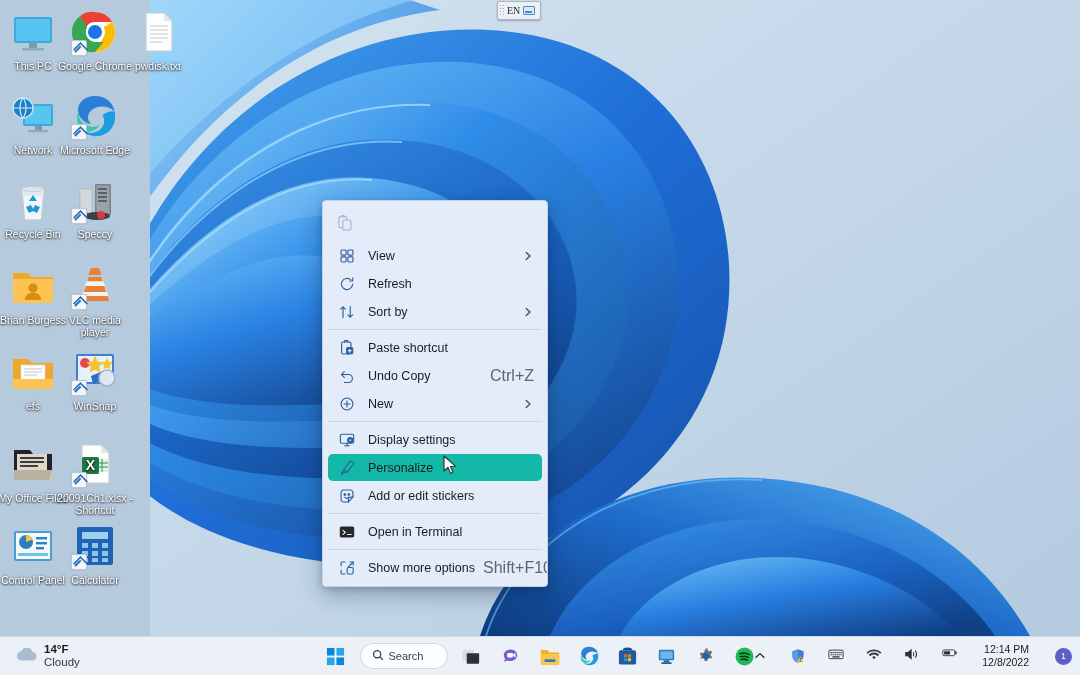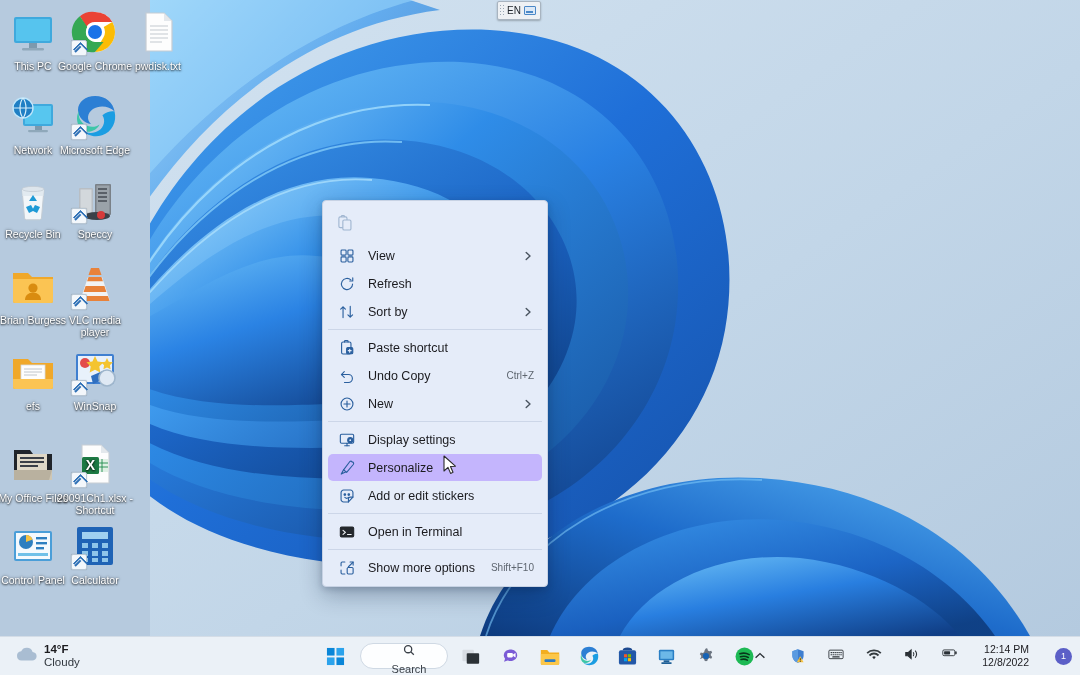--- a/index.html
+++ b/index.html
@@ -75,21 +75,21 @@
     border-radius: 2px;
     display: flex; align-items: center;
     box-shadow: 0 1px 2px rgba(0,0,0,.25);
   }
   #langbar .grip {
     width: 5px; height: 13px; margin-left: 1px;
     background-image: radial-gradient(#9aa7b4 40%, transparent 41%);
     background-size: 3px 3px;
   }
   #langbar .lang-text {
-    font-size: 10px; color: #20262c; padding: 0 3px;
+    font-size: 10px; color: #20262c; padding: 0 3px; font-family: Liberation Serif, serif;
   }
   #langbar .kbd-ico {
     width: 12px; height: 9px;
     border: 1px solid #4b88c7;
     border-radius: 1px;
     position: relative;
     background: #dce9f7;
   }
   #langbar .kbd-ico::after {
     content: ""; position: absolute; left: 1px; bottom: 1px;
@@ -111,31 +111,31 @@
     overflow: hidden;
   }
   .ctx-row {
     height: 27px;
     display: flex; align-items: center;
     padding: 0 8px 0 10px;
     border-radius: 5px;
     margin: 1px 2px;
     position: relative;
   }
-  .ctx-row.hl { background: #c4b5fd; align-items: center; }
+  .ctx-row.hl { background: #14b8a6; align-items: center; }
   .ctx-icon {
     width: 18px; height: 18px;
     margin-right: 12px;
     flex: 0 0 18px;
     position: relative;
     color: #2a5f9e;
   }
   .ctx-icon svg { display: block; width: 18px; height: 18px; }
   .ctx-label { flex: 1 1 auto; white-space: nowrap; }
-  .ctx-accel { color: #5e6670; font-size: 10px; margin-left: 8px; }
+  .ctx-accel { color: #5e6670; font-size: 16px; margin-left: 8px; }
   .ctx-chevron {
     width: 12px; height: 12px; margin-left: 6px;
     color: #4a5460;
   }
   .ctx-sep {
     height: 1px; background: #ccd6e8;
     margin: 4px 2px;
   }
   #ctx-header {
     height: 36px;
@@ -180,21 +180,21 @@
     border-radius: 5px;
     position: relative;
   }
   #tb-search {
     width: 88px; height: 26px;
     background: #fdfeff;
     border: 1px solid #cfd9e4;
     border-radius: 13px;
     display: flex; align-items: center;
     gap: 5px; padding-left: 11px;
-    font-size: 11px; color: #3a4048; flex-direction: column;
+    font-size: 11px; color: #3a4048;
   }
   #tray {
     position: absolute; right: 8px;
     display: flex; align-items: center; gap: 22px;
     height: 47px;
     font-size: 10.5px; color: #1b1b1f;
   }
   #tray-clock { text-align: right; line-height: 13px; margin: 0 4px 0 2px; }
   .tray-ico { width: 16px; height: 16px; position: relative; }
   .badge-dot {

